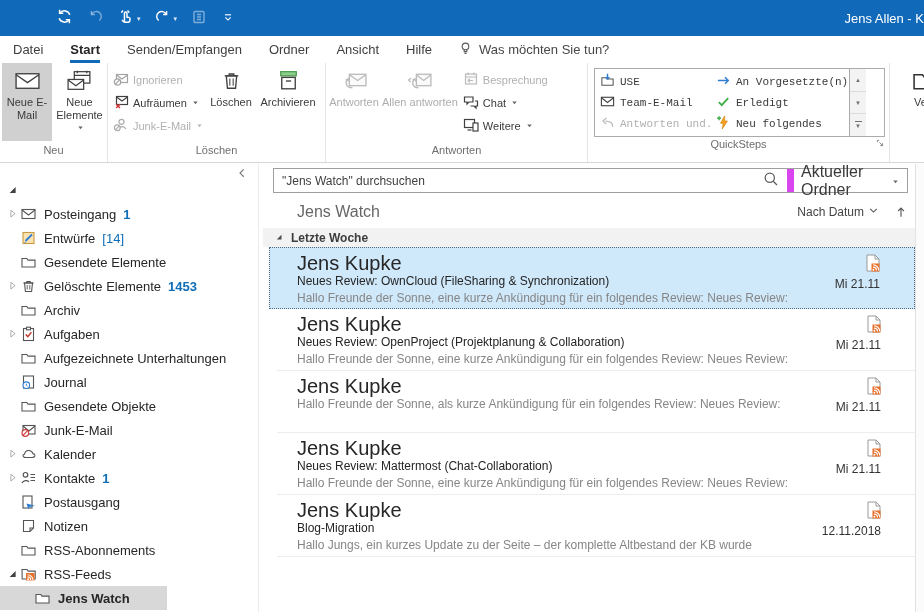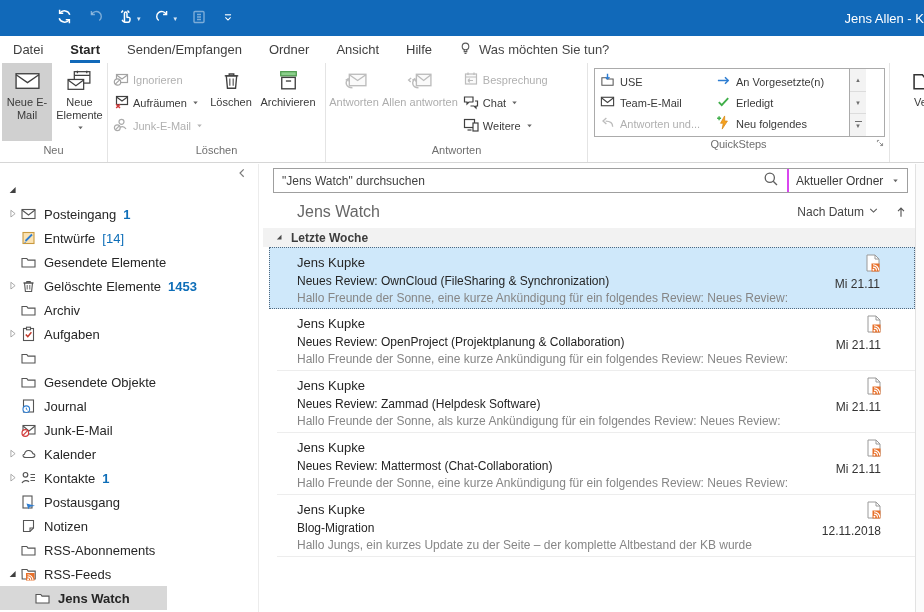--- a/index.html
+++ b/index.html
@@ -36,21 +36,21 @@
   .caret-inline { display:inline-block; margin-left:2px; }
   .smallcol { display:flex; flex-direction:column; padding-top:5px; }
   .smallbtn { display:flex; align-items:center; gap:4px; font-size:11px; color:#3a3a3a; height:23px; padding:0 5px; white-space:nowrap; }
   .smallbtn.disabled { color:#b0b0b0; }
   .g-neu { width:108px; } .g-neu .rcontent { padding-left:2px; }
   .g-del { width:218px; } .g-del .smallcol { width:98px; }
   .g-rep { width:262px; } .g-rep .smallcol { width:86px; }
   .g-qs  { width:302px; }
   .g-last { width:34px; }
   .qsbox { border:1px solid #ababab; margin:5px 4px 0 6px; display:flex; height:69px; }
-  .qsgrid { display:grid; grid-template-columns:116px 138px; grid-auto-rows:21px; padding-top:2px; }
+  .qsgrid { display:grid; grid-template-columns:116px 138px; grid-auto-rows:21px; padding-top:2px;font-family:Liberation Mono, monospace; }
   .qscell { display:flex; align-items:center; gap:5px; font-size:11px; color:#3a3a3a; padding-left:5px; white-space:nowrap; overflow:hidden; }
   .qscell.disabled { color:#b0b0b0; }
   .qsscroll { width:17px; border-left:1px solid #ababab; display:flex; flex-direction:column; }
   .sb { flex:1; background:#f3f3f3; border-bottom:1px solid #dcdcdc; display:flex; align-items:center; justify-content:center; color:#6e6e6e; font-size:6px; line-height:6px; }
   .sb:last-child { border-bottom:none; flex-direction:column; gap:1px; }
   .sb .bar { width:7px; height:1px; background:#6e6e6e; }
 
   
   .main { position:absolute; top:164px; left:0; right:0; bottom:0; display:flex; }
   .sidebar { width:258px; position:relative; background:#fff; flex-shrink:0; }
@@ -64,32 +64,32 @@
   .scount.b { font-weight:bold; }
   .srow.bold .slabel { font-weight:bold; }
   .srow.indent { padding-left:20px; }
   .srow.selected { background:#d8d8d8; width:167px; }
 
   .listpane { flex:1; position:relative; border-left:1px solid #ececec; background:#fff; overflow:hidden; }
   .gutter { position:absolute; right:0; top:0; bottom:0; width:9px; border-left:1px solid #e2e2e2; background:#fbfbfb; }
   .search-row { margin:4px 16px 0 14px; height:25px; border:1px solid #9f9f9f; display:flex; align-items:stretch; }
   .search-input { flex:1; display:flex; align-items:center; padding-left:8px; font-size:12px; color:#3f3f3f; }
   .search-mag { width:32px; display:flex; align-items:center; justify-content:center; }
-  .scope { width:120px; border-left:2px solid #d946ef; display:flex; align-items:center; justify-content:space-between; padding:0 7px; font-size:12px; color:#3a3a3a; }
+  .scope { width:120px; border-left:7px solid #d946ef; display:flex; align-items:center; justify-content:space-between; padding:0 7px; font-size:16px; color:#3a3a3a; }
   .title-row { display:flex; align-items:center; margin:7px 16px 4px 38px; height:24px; }
   .list-title { font-size:16px; color:#666; }
   .sort { margin-left:auto; display:flex; align-items:center; gap:3px; font-size:12px; color:#444; }
   .sort-up { margin-left:14px; display:flex; }
   .lgroup { height:19px; background:#f2f2f2; display:flex; align-items:center; gap:7px; padding-left:11px; font-size:12px; font-weight:bold; color:#3d3d3d; margin:0 9px 0 4px; }
   .email { position:relative; height:62px; padding:5px 34px 0 38px; display:flex; margin-right:9px; }
   .email::after { content:""; position:absolute; left:18px; right:0; bottom:0; height:1px; background:#ededed; }
   .email.selected { background:#cfe8fa; border:1px dotted #51687e; margin-left:10px; padding-left:27px; }
   .email.selected::after { display:none; }
   .eleft { flex:1; min-width:0; }
-  .e-sender { font-size:13px; color:#262626; line-height:20px; }
+  .e-sender { font-size:20px; color:#262626; line-height:20px; }
   .e-subject { font-size:12px; color:#252525; line-height:17px; white-space:nowrap; overflow:hidden; }
   .e-preview { font-size:12px; color:#868686; line-height:17px; white-space:nowrap; overflow:hidden; }
   .e-right { width:74px; flex-shrink:0; display:flex; flex-direction:column; align-items:flex-end; }
   .e-icon { margin-top:1px; }
   .e-date { font-size:12px; color:#333; margin-top:2px; white-space:nowrap; }
 </style>
 </head>
 <body>
 
 <div class="titlebar">
@@ -530,40 +530,41 @@
           </span>
           <span class="slabel">Aufgaben</span>
         </div>
         <div class="srow">
           <span class="exp"></span>
           <span class="sic">
             <svg viewBox="0 0 16 16" width="17" height="16" xmlns="http://www.w3.org/2000/svg">
               <path d="M1.5 4.5h4.8l1.2 1.6h7V13h-13z" fill="#fff" stroke="#555" stroke-width="1.1"></path>
             </svg>
           </span>
-        </div>
-        <div class="srow">
-          <span class="exp"></span>
-          <span class="sic">
-            <svg viewBox="0 0 16 16" width="17" height="16" xmlns="http://www.w3.org/2000/svg">
-              <path d="M1.5 4.5h4.8l1.2 1.6h7V13h-13z" fill="#fff" stroke="#555" stroke-width="1.1"></path>
-            </svg>
-          </span>
-          <span class="slabel">Gesendete Objekte</span>
+          <span class="slabel">Aufgezeichnete Unterhaltungen</span>
         </div>
         <div class="srow">
           <span class="exp"></span>
           <span class="sic">
             <svg viewBox="0 0 16 16" width="17" height="16" xmlns="http://www.w3.org/2000/svg">
               <rect x="3" y="2" width="10" height="12" fill="#fff" stroke="#555" stroke-width="1.1"></rect>
               <circle cx="5.8" cy="11.2" r="3.3" fill="#fff" stroke="#2e7dd1" stroke-width="1.1"></circle>
               <path d="M5.8 9.7v1.5l1.2.8" stroke="#2e7dd1" fill="none"></path>
             </svg>
           </span>
           <span class="slabel">Journal</span>
+        </div>
+        <div class="srow">
+          <span class="exp"></span>
+          <span class="sic">
+            <svg viewBox="0 0 16 16" width="17" height="16" xmlns="http://www.w3.org/2000/svg">
+              <path d="M1.5 4.5h4.8l1.2 1.6h7V13h-13z" fill="#fff" stroke="#555" stroke-width="1.1"></path>
+            </svg>
+          </span>
+          <span class="slabel">Gesendete Objekte</span>
         </div>
         <div class="srow">
           <span class="exp"></span>
           <span class="sic">
             <svg viewBox="0 0 16 16" width="17" height="16" xmlns="http://www.w3.org/2000/svg">
               <g fill="#fff" stroke="#555" stroke-width="1.1">
                 <rect x="2.5" y="3.5" width="12" height="8.5"></rect>
                 <path d="M2.5 4 8.5 9l6-5" fill="none"></path>
               </g>
               <circle cx="4.8" cy="11" r="3.3" fill="#fff" stroke="#d23b3b" stroke-width="1.2"></circle>
@@ -730,21 +731,20 @@
                 <rect x="5.5" y="9.5" width="8" height="8" fill="#e8702a"></rect>
                 <circle cx="7.4" cy="15.8" r="1" fill="#fff"></circle>
                 <path d="M7 13.1a3.5 3.5 0 0 1 3.5 3.5M7 10.8a5.8 5.8 0 0 1 5.8 5.8" stroke="#fff" fill="none" stroke-width="1.1"></path>
               </svg></span>
             <span class="e-date">Mi 21.11</span>
           </div>
         </div>
         <div class="email">
           <div class="eleft">
             <div class="e-sender">Jens Kupke</div>
-            <div class="e-subject">Neues Review: Zammad (Helpdesk Software)</div>
             <div class="e-preview">Hallo Freunde der Sonne, als kurze Ankündigung für ein folgendes Review: Neues Review:</div>
           </div>
           <div class="e-right">
             <span class="e-icon"><svg viewBox="0 0 14 18" width="14" height="18" xmlns="http://www.w3.org/2000/svg">
                 <path d="M1 1h8l4 4v12H1z" fill="#fff" stroke="#9a9a9a"></path>
                 <path d="M9 1v4h4" fill="none" stroke="#9a9a9a"></path>
                 <rect x="5.5" y="9.5" width="8" height="8" fill="#e8702a"></rect>
                 <circle cx="7.4" cy="15.8" r="1" fill="#fff"></circle>
                 <path d="M7 13.1a3.5 3.5 0 0 1 3.5 3.5M7 10.8a5.8 5.8 0 0 1 5.8 5.8" stroke="#fff" fill="none" stroke-width="1.1"></path>
               </svg></span>

